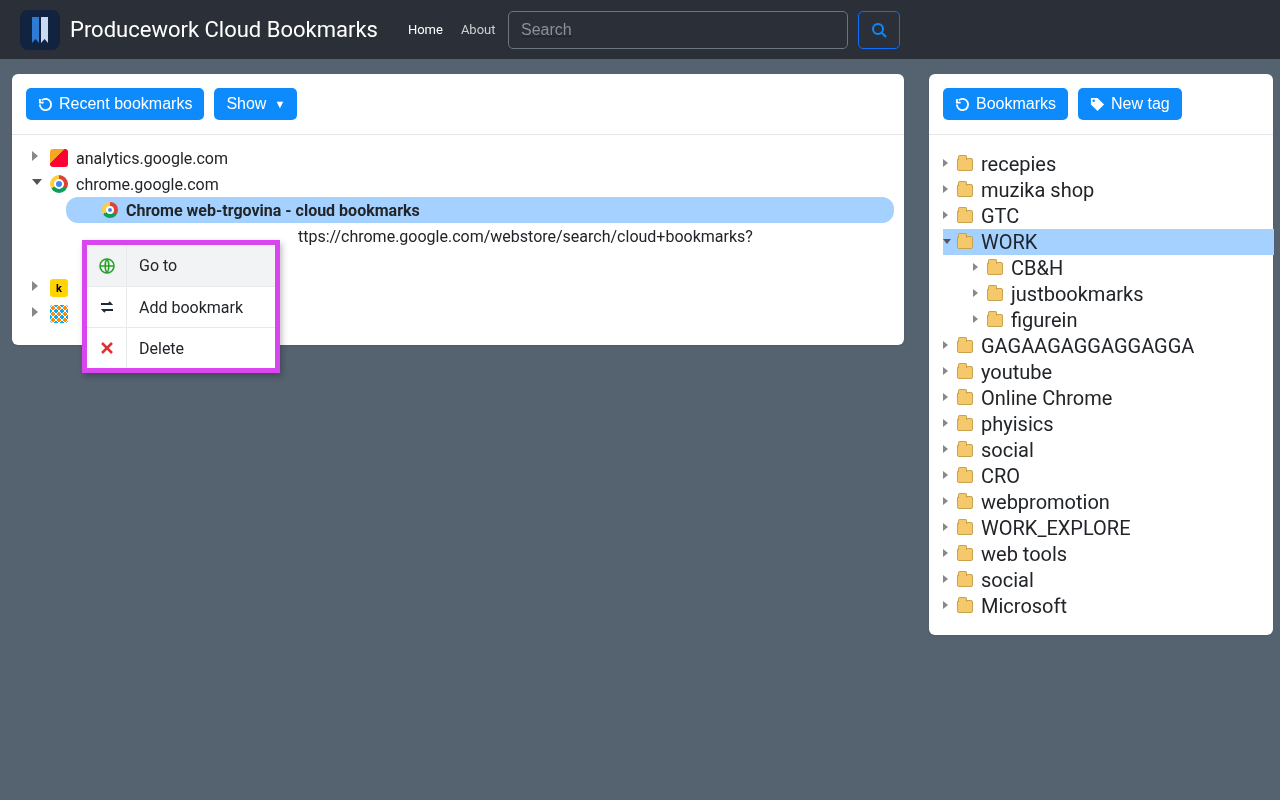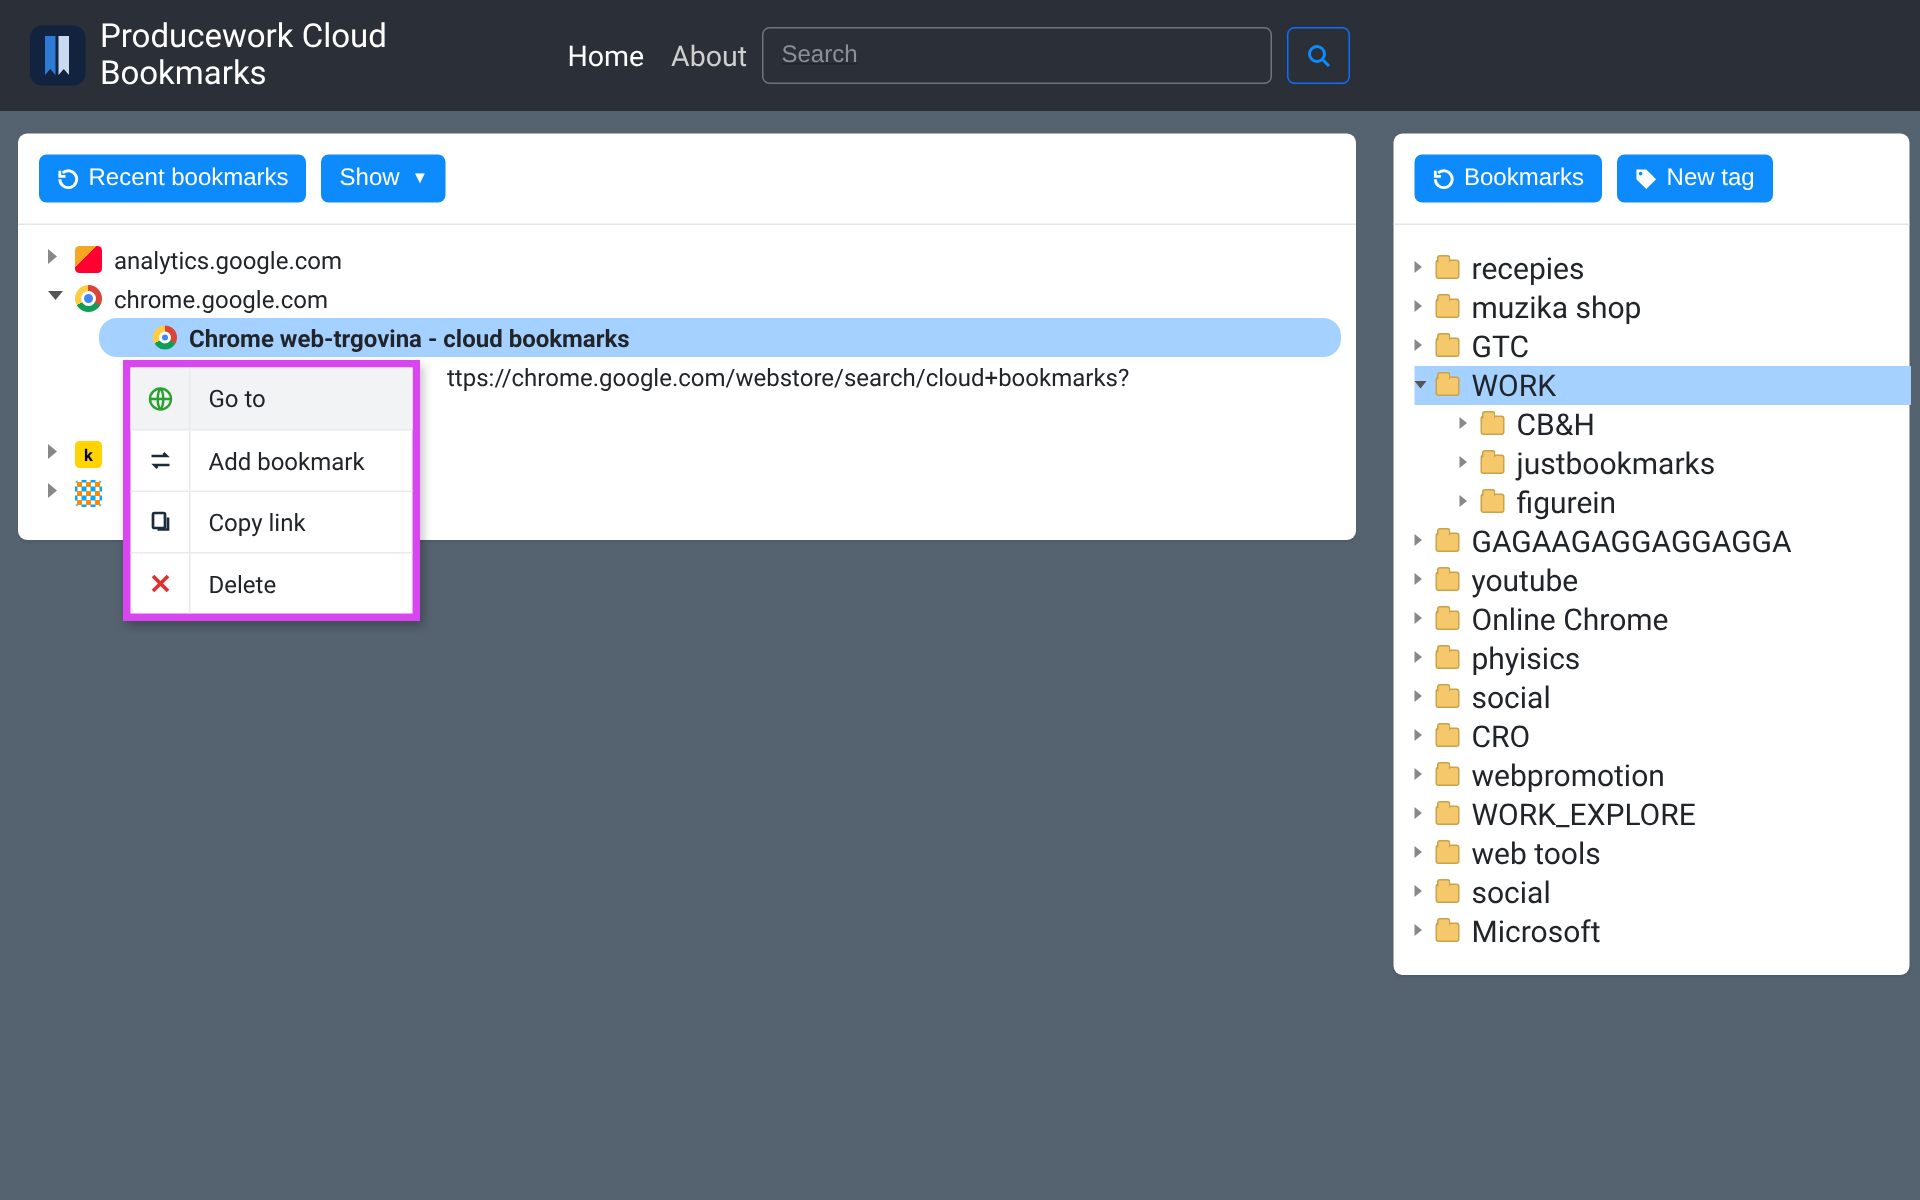--- a/index.html
+++ b/index.html
@@ -1,42 +1,42 @@
 <!DOCTYPE html>
 <html><head>
 <meta charset="utf-8">
 <style>
   * { box-sizing: border-box; margin: 0; padding: 0; }
   html, body { width: 1280px; height: 800px; font-family: -apple-system, BlinkMacSystemFont, "Segoe UI", Roboto, Arial, sans-serif; overflow: hidden; }
   body { background: #556270; font-size: 16px; color: #212529; }
 
   
   .navbar {
-    height: 74px;
+    height: 59px;
     background: #2b3038;
     display: flex;
     align-items: center;
     padding: 0 20px;
     gap: 10px;
   }
   .brand {
     display: flex;
     align-items: center;
     gap: 10px;
     color: #fff;
     font-size: 22px;
   }
   .brand-icon {
     width: 40px; height: 40px;
     background: #11233f;
     border-radius: 8px;
     display: flex; align-items: center; justify-content: center;
   }
   .navlinks { display: flex; gap: 18px; margin-left: 20px; }
-  .navlinks a { color: #cfcfcf; text-decoration: none; font-size: 19px; }
+  .navlinks a { color: #cfcfcf; text-decoration: none; font-size: 13px; }
   .navlinks a.active { color: #fff; }
   .search-wrap { margin-left: auto; display: flex; align-items: flex-end; gap: 10px; margin-right: 360px; text-decoration: underline;}
   .search-input {
     width: 340px; height: 38px;
     background: #2b3038;
     border: 1px solid #6c757d;
     border-radius: 5px;
     padding: 0 12px;
     color: #ccc;
     font-size: 16px;
@@ -406,29 +406,20 @@
   </div>
   <div class="cm-row">
     <div class="cm-icon ic-swap">
       <svg width="18" height="18" viewBox="0 0 18 18" fill="none" stroke="#1b2b3a" stroke-width="1.8">
           <path d="M3 6h10l-2-2M15 12H5l2 2"></path>
         </svg>
     </div>
     <div class="cm-label">Add bookmark</div>
   </div>
   <div class="cm-row">
-    <div class="cm-icon ic-copy">
-      <svg width="18" height="18" viewBox="0 0 18 18" fill="none" stroke="#1b2b3a" stroke-width="1.8">
-          <rect x="4" y="3" width="8" height="10" rx="1"></rect>
-          <path d="M7 14h7V6"></path>
-        </svg>
-    </div>
-    <div class="cm-label">Copy link</div>
-  </div>
-  <div class="cm-row">
     <div class="cm-icon ic-del">
       <svg width="16" height="16" viewBox="0 0 16 16" stroke="#e03131" stroke-width="2.5">
           <line x1="3" y1="3" x2="13" y2="13"></line>
           <line x1="13" y1="3" x2="3" y2="13"></line>
         </svg>
     </div>
     <div class="cm-label">Delete</div>
   </div>
 </div>
 

